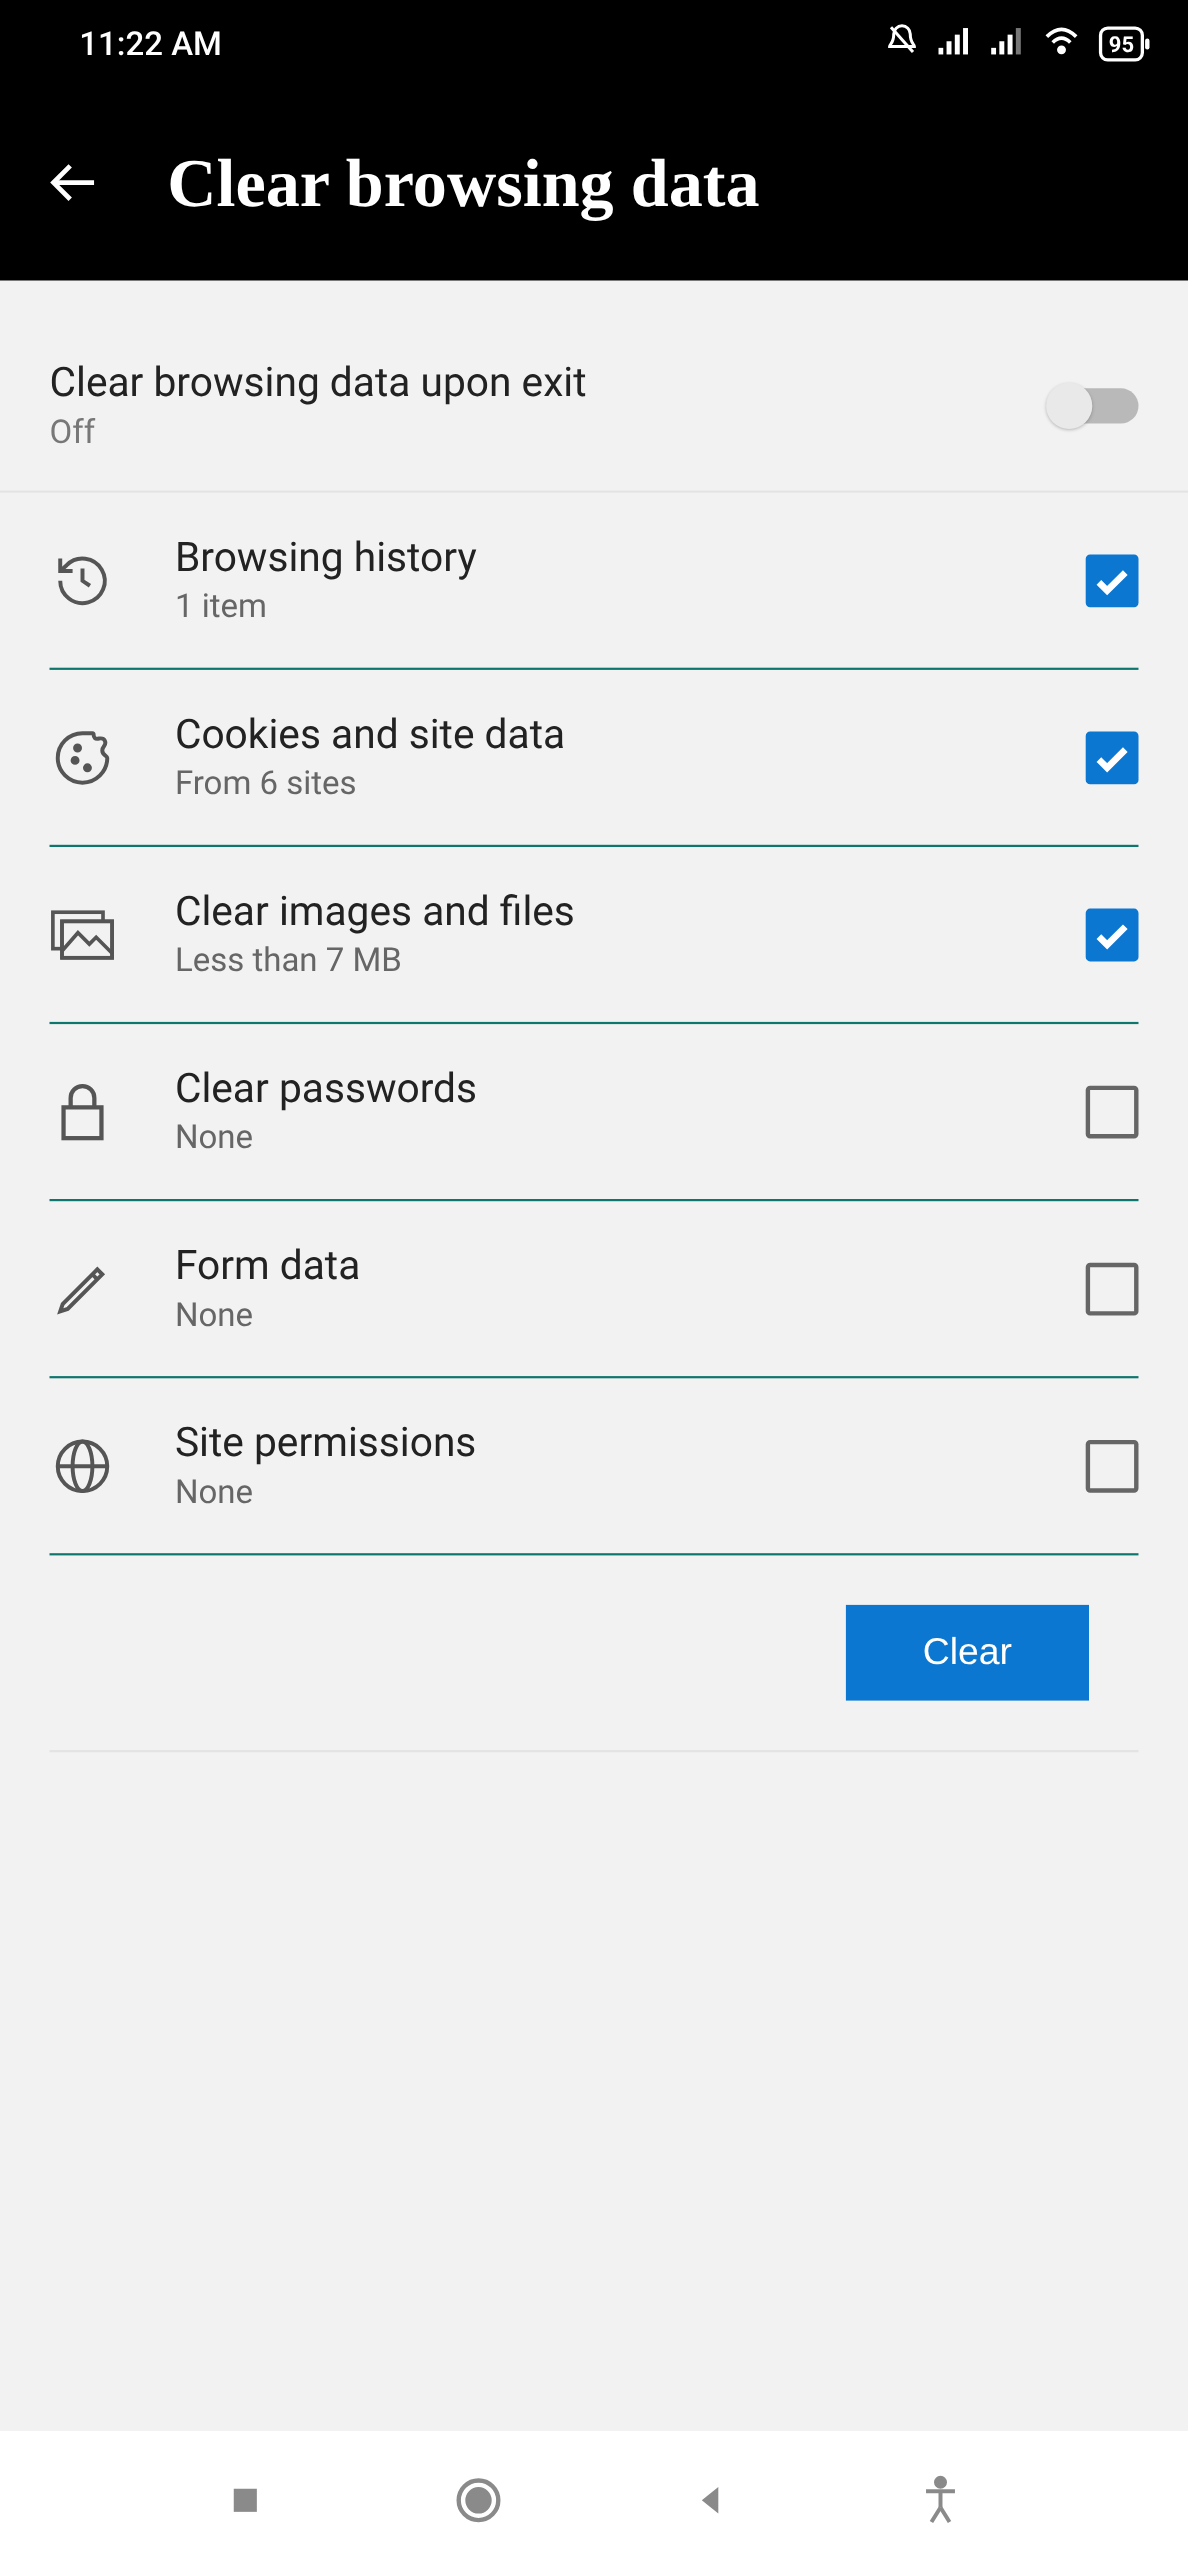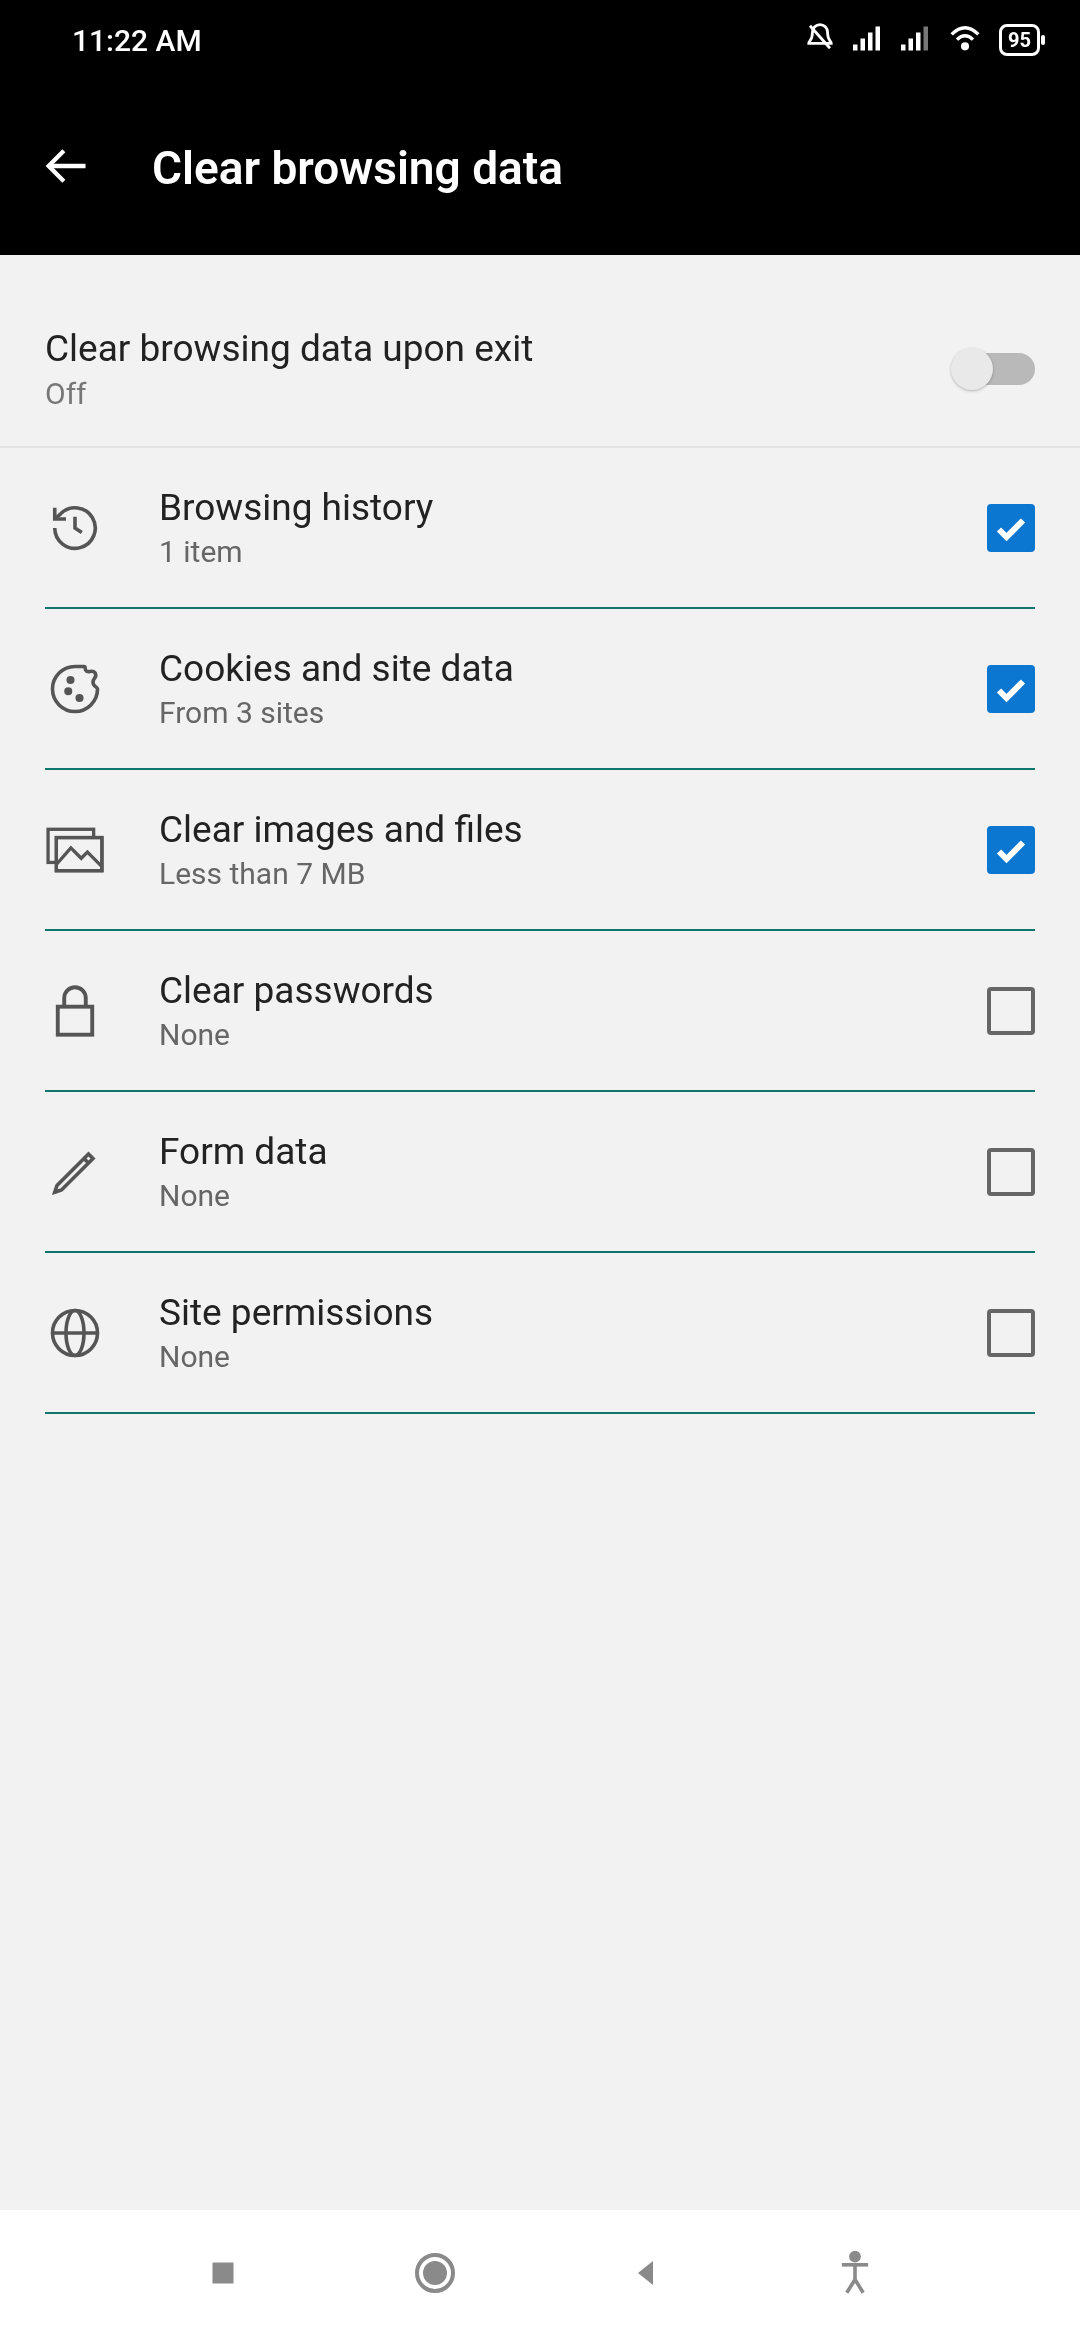--- a/index.html
+++ b/index.html
@@ -5,21 +5,21 @@
   * { box-sizing: border-box; margin: 0; padding: 0; }
   html, body { width: 1080px; height: 2340px; font-family: -apple-system, Roboto, "Segoe UI", sans-serif; background: #f2f2f2; overflow: hidden; }
   
   .status-bar { height: 80px; background: #000; color: #fff; display: flex; align-items: center; justify-content: space-between; padding: 0 40px 0 72px; font-size: 30px; font-weight: 500; }
   .status-right { display: flex; align-items: center; gap: 18px; }
   .batt { display: inline-flex; align-items: center; border: 3px solid #fff; border-radius: 8px; padding: 1px 6px; font-size: 20px; font-weight: 700; position: relative; }
   .batt::after { content: ""; position: absolute; right: -8px; top: 50%; transform: translateY(-50%); width: 4px; height: 10px; background: #fff; border-radius: 2px; }
   
   .app-bar { height: 175px; background: #000; color: #fff; display: flex; align-items: center; padding: 0 40px; gap: 60px; }
   .back-arrow { width: 52px; height: 52px; }
-  .app-title { font-size: 46px; font-weight: 600; }
+  .app-title { font-size: 62px; font-weight: 600; font-family: Liberation Serif, serif; }
   
   .exit-row { background: #f2f2f2; padding: 30px 45px 35px 45px; display: flex; align-items: center; justify-content: space-between; border-bottom: 2px solid #e3e3e3; margin-top: 42px; }
   .exit-title { font-size: 37px; color: #222; margin-bottom: 6px; }
   .exit-sub { font-size: 30px; color: #777; }
   .toggle { width: 82px; height: 32px; background: #b9b9b9; border-radius: 20px; position: relative; }
   .toggle-knob { width: 42px; height: 42px; background: #e9e9e9; border-radius: 50%; position: absolute; left: -2px; top: -5px; box-shadow: 0 1px 3px rgba(0,0,0,0.25); }
   
   .list { background: #f2f2f2; padding: 0 45px; }
   .row { display: flex; align-items: center; padding: 38px 0; border-bottom: 2px solid #0f766e; gap: 54px; }
   .row-icon { width: 60px; height: 60px; flex-shrink: 0; display: flex; align-items: center; justify-content: center; color: #555; }
@@ -123,21 +123,21 @@
     <div class="row-icon">
       <svg width="54" height="54" viewBox="0 0 24 24" fill="none" stroke="#555" stroke-width="1.6">
           <path d="M12 2a10 10 0 1 0 10 10c0-1-2-1-2-3s2-2 1-4-3 0-4-1 0-2-1-2h-4z"></path>
           <circle cx="9" cy="13" r="1" fill="#555"></circle>
           <circle cx="14" cy="16" r="1" fill="#555"></circle>
           <circle cx="10" cy="8" r="1" fill="#555"></circle>
         </svg>
     </div>
     <div class="row-text">
       <div class="row-title">Cookies and site data</div>
-      <div class="row-sub">From 3 sites</div>
+      <div class="row-sub">From 6 sites</div>
     </div>
     <div class="checkbox checked">
       <svg width="36" height="36" viewBox="0 0 24 24" fill="none" stroke="#fff" stroke-width="4">
           <polyline points="4,13 9,18 20,7"></polyline>
         </svg>
     </div>
   </div>
 
   <div class="row">
     <div class="row-icon">
@@ -201,20 +201,23 @@
     </div>
     <div class="row-text">
       <div class="row-title">Site permissions</div>
       <div class="row-sub">None</div>
     </div>
     <div class="checkbox">
       
     </div>
   </div>
 
+  <div class="clear-row">
+    <button class="clear-btn">Clear</button>
+  </div>
 
 </div>
 
 <div class="nav-bar">
   <span class="nav-item">
     <svg width="36" height="36" viewBox="0 0 24 24">
         <rect x="5" y="5" width="14" height="14" fill="#8a8a8a"></rect>
       </svg>
   </span>
   <span class="nav-item">

